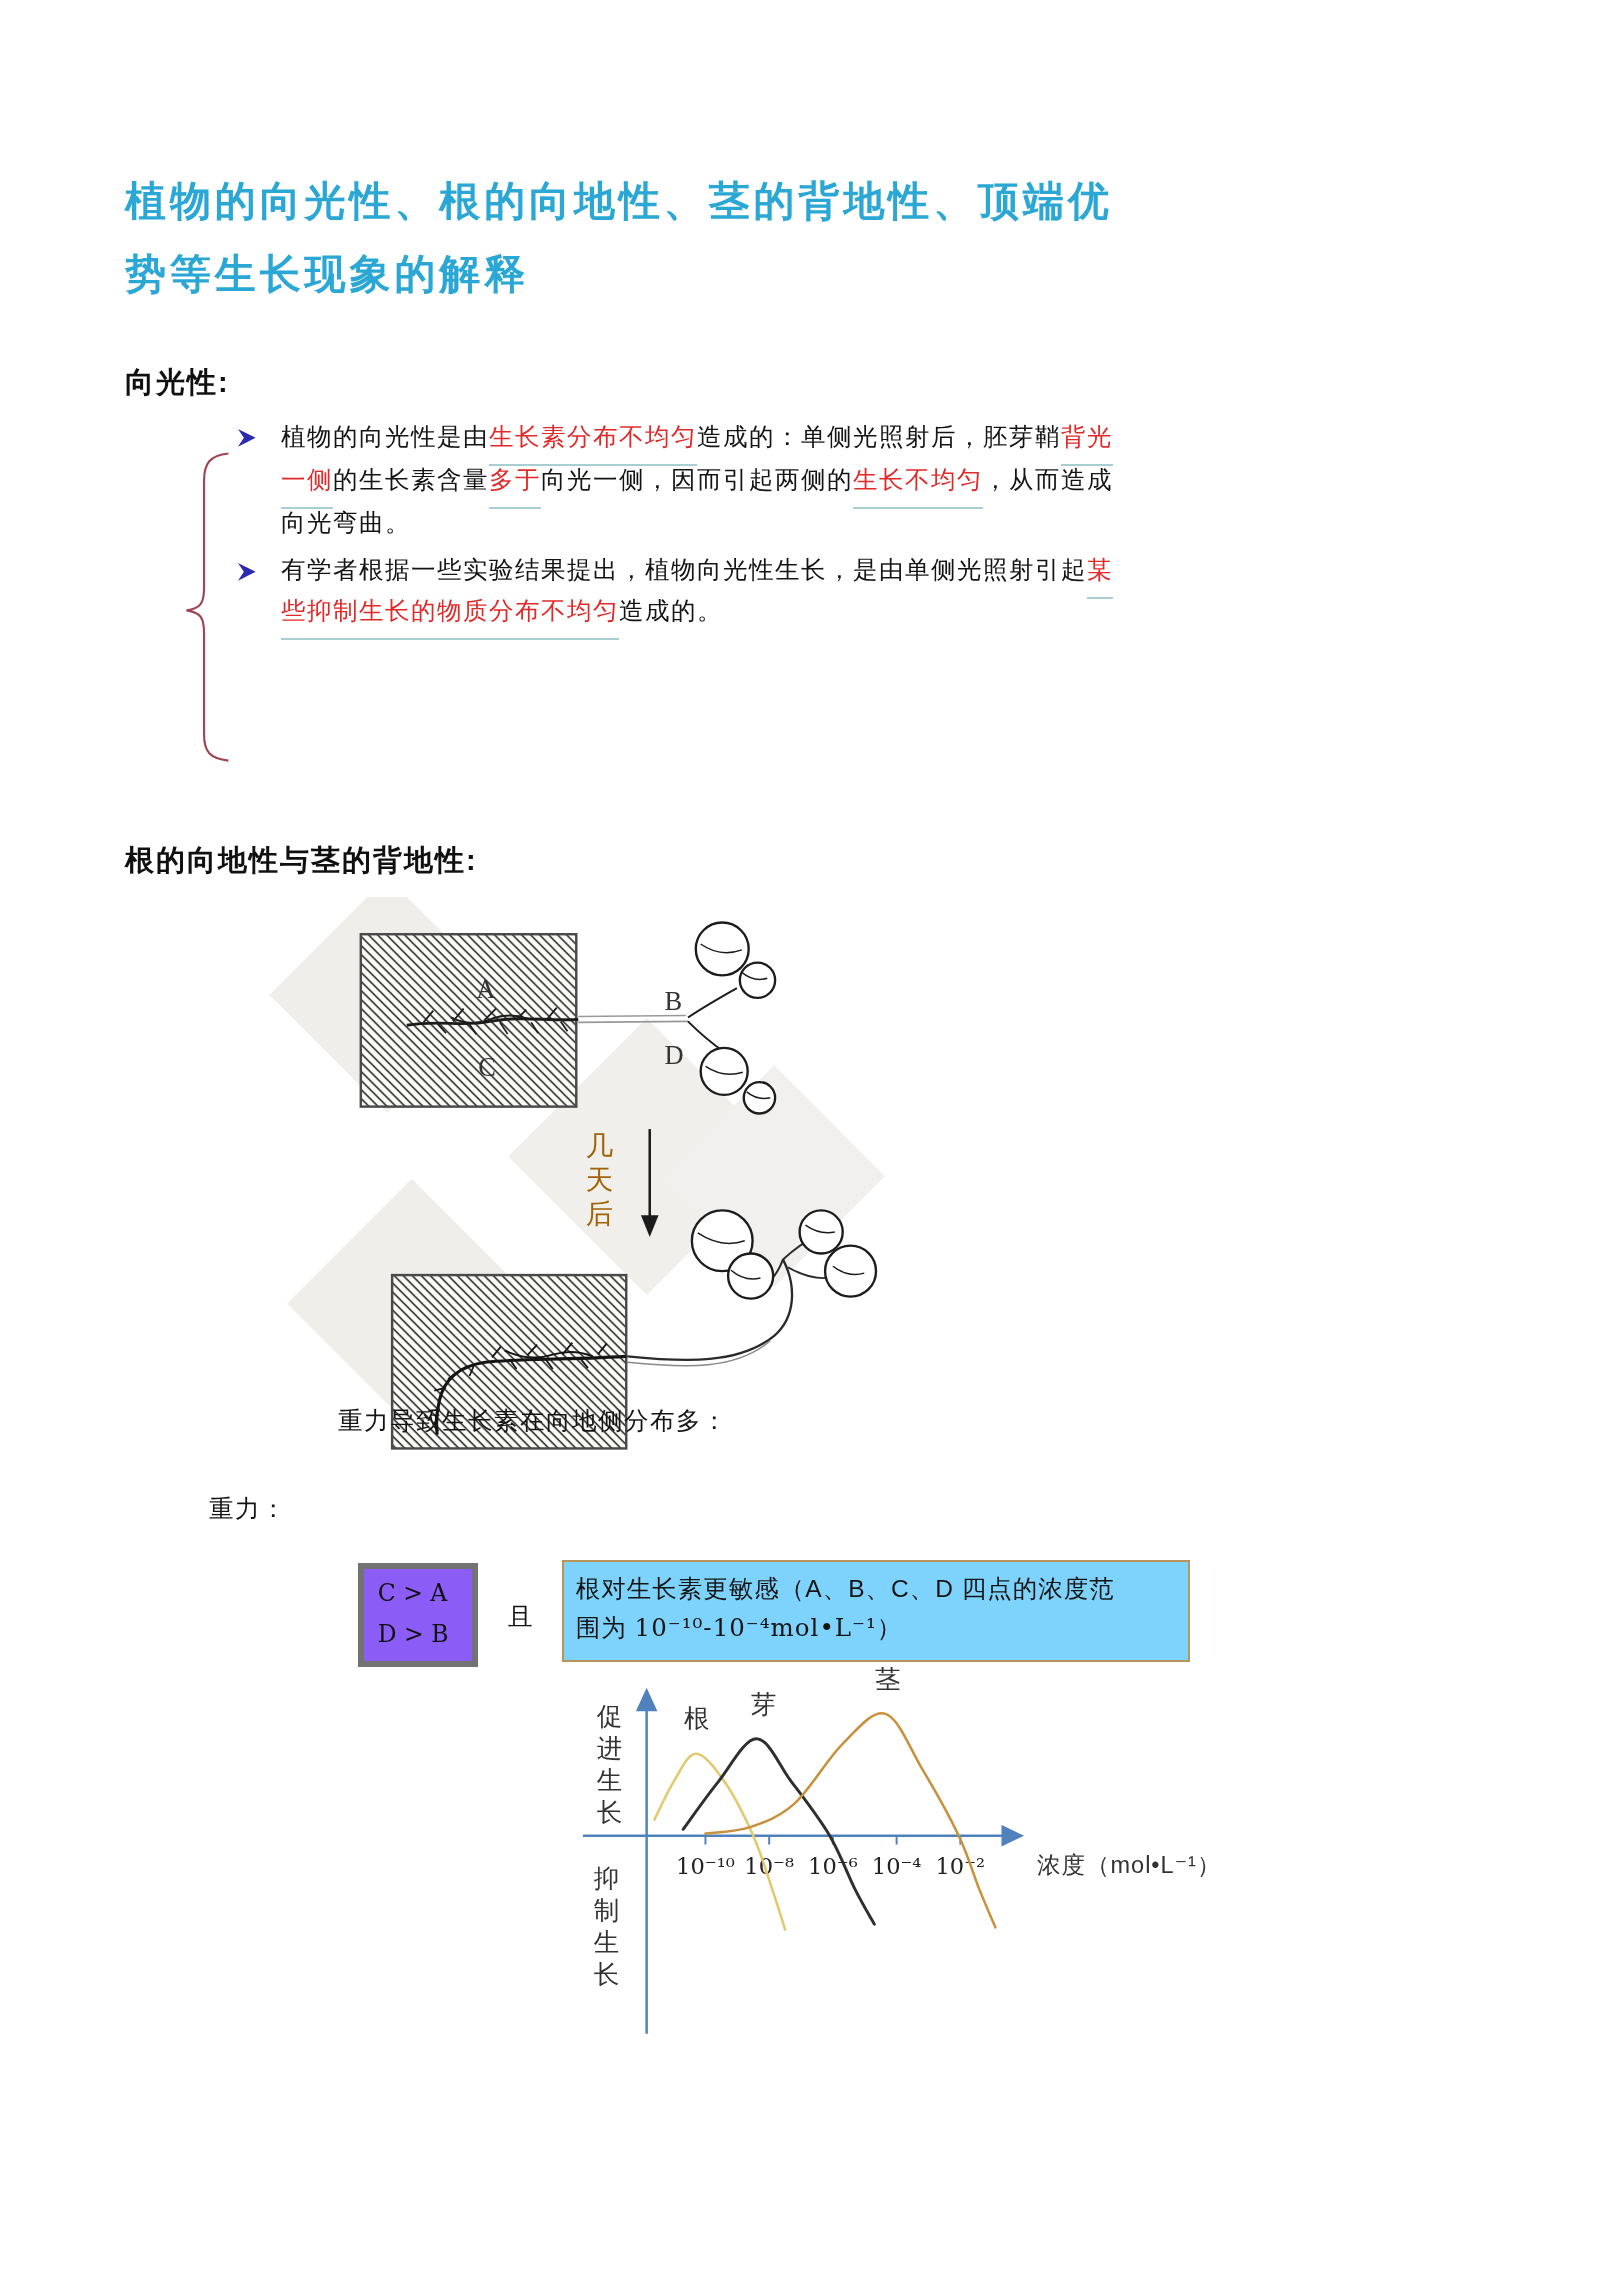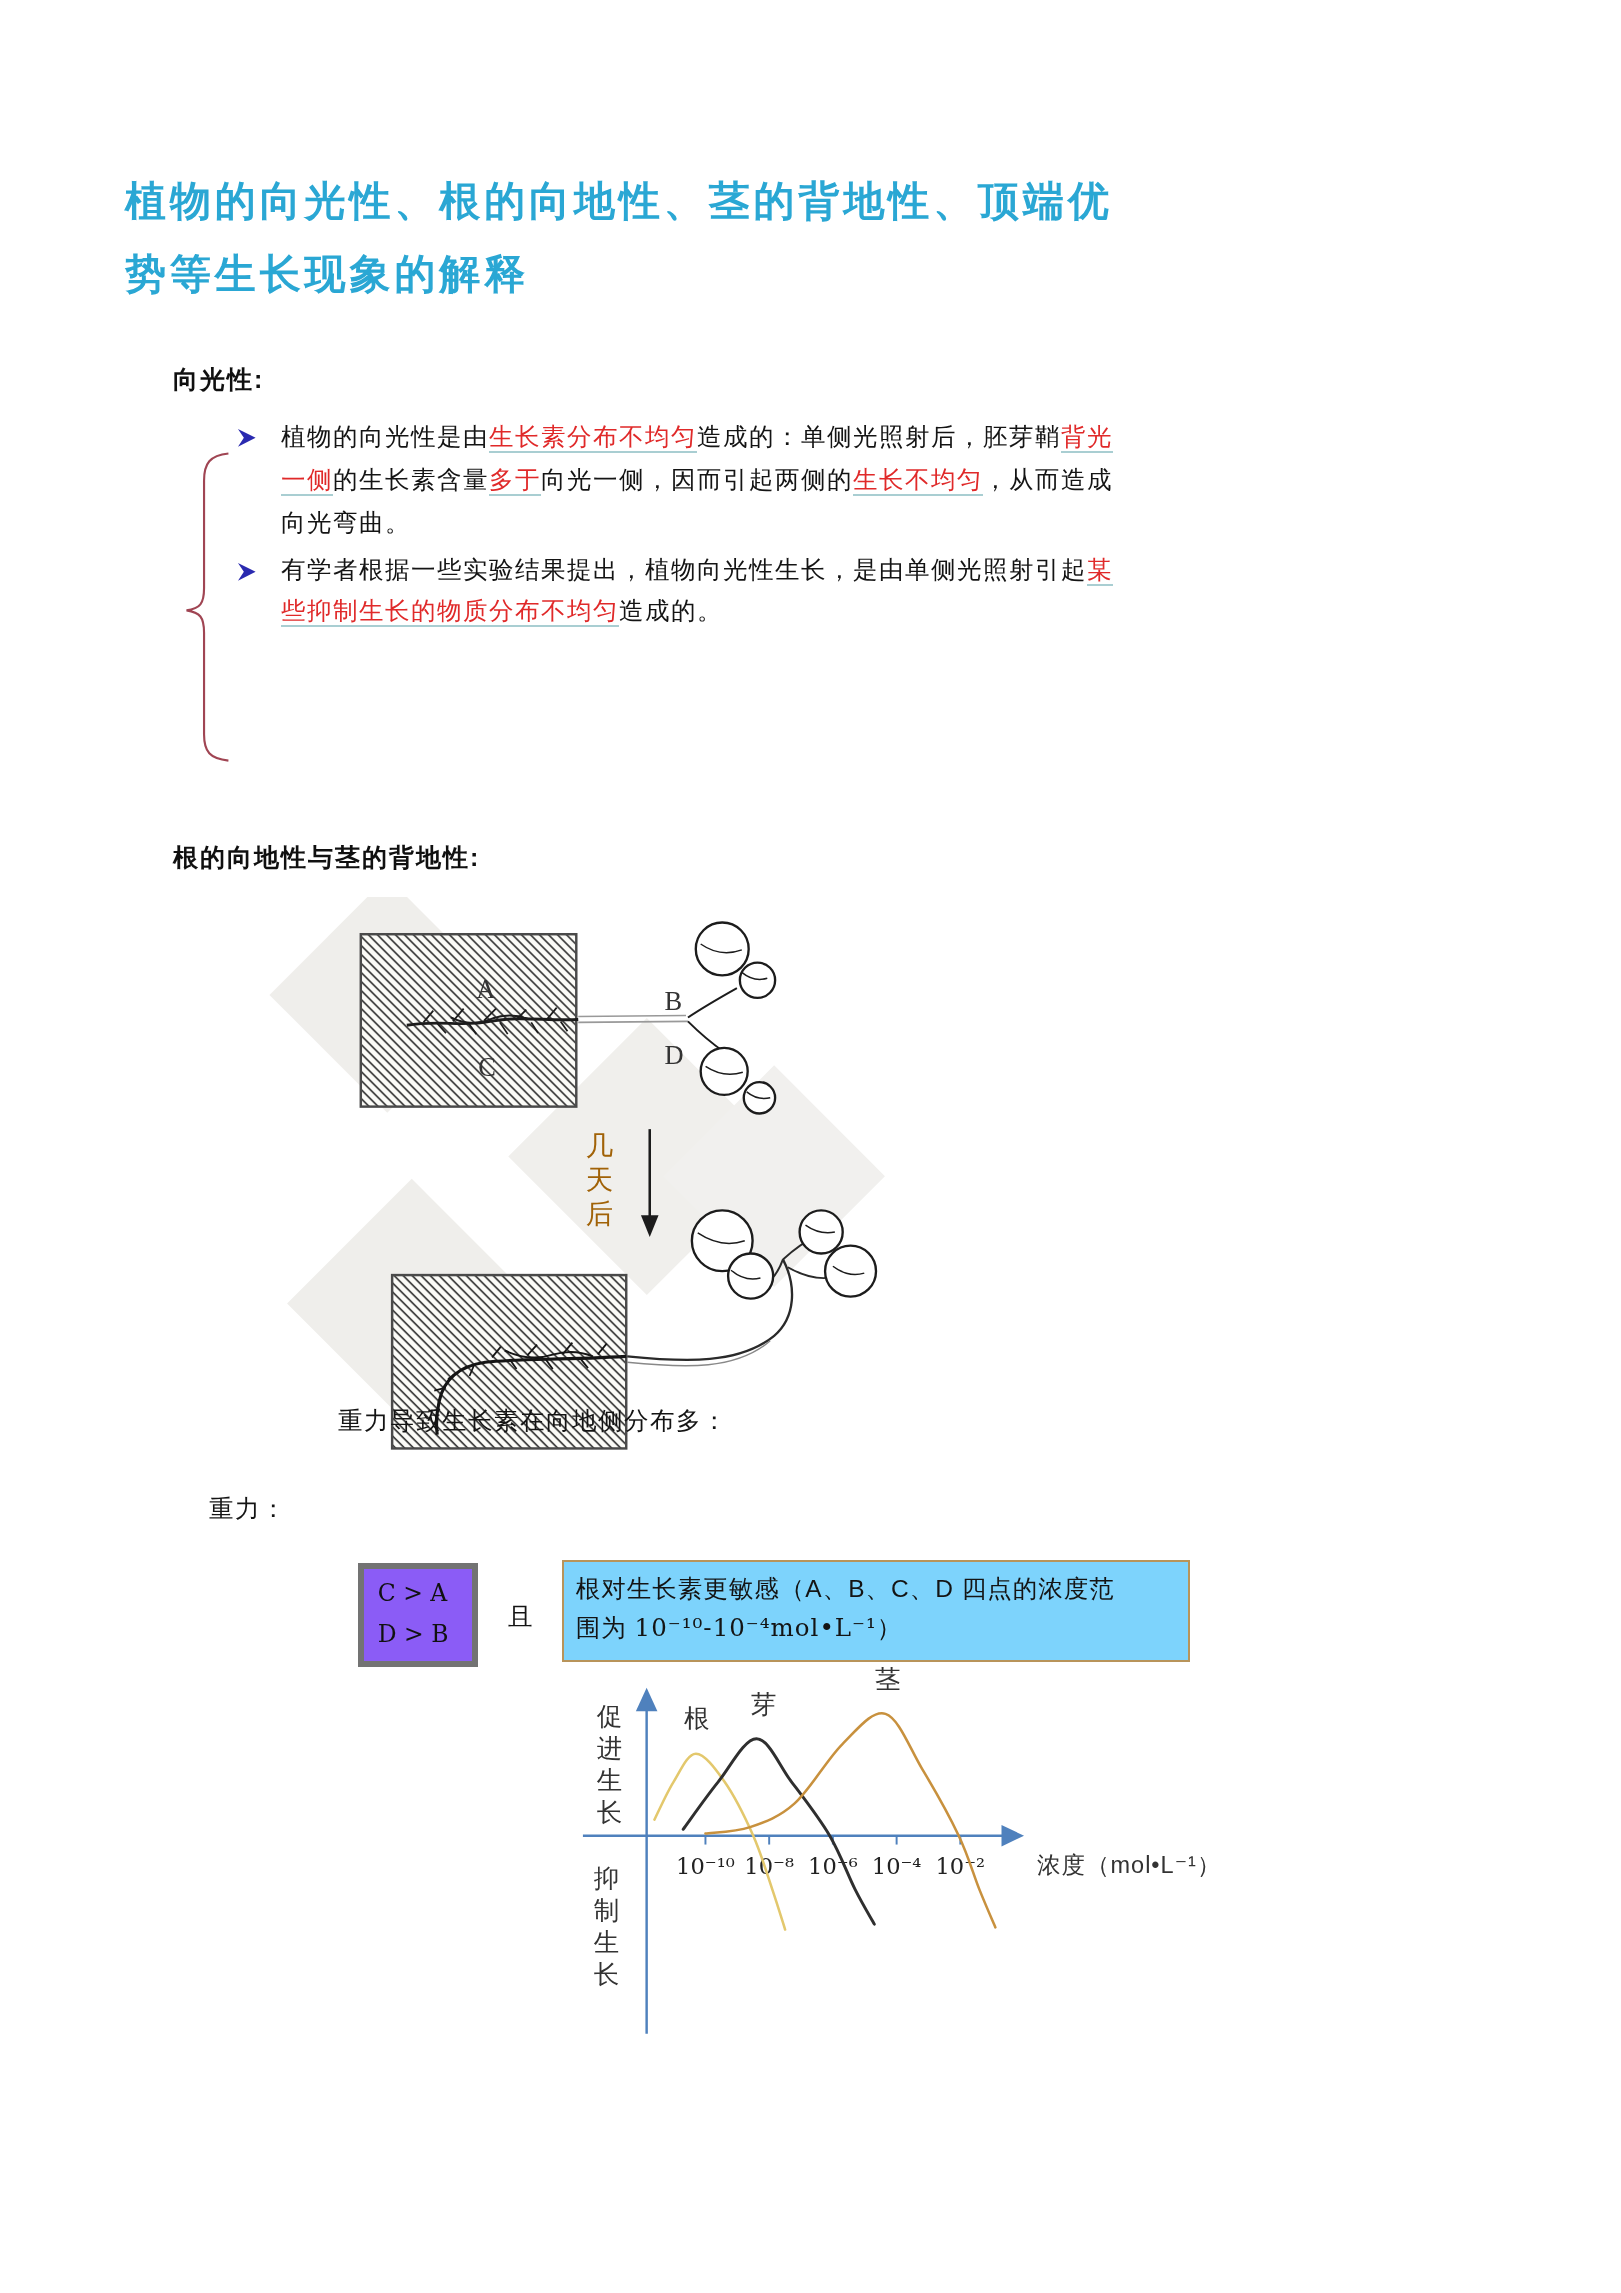--- a/index.html
+++ b/index.html
@@ -1,22 +1,22 @@
 <!DOCTYPE html>
 <html><head>
 <meta charset="utf-8">
 <style>
   html,body{margin:0;padding:0;background:#ffffff;}
   #canvas{position:relative;width:1621px;height:2256px;background:#ffffff;overflow:hidden;
           font-family:"Liberation Sans","DejaVu Sans",sans-serif;color:#161616;}
   .abs{position:absolute;}
   .title{font-size:41px;font-weight:700;color:#2aa7d4;letter-spacing:3.9px;white-space:nowrap;}
-  .heading{font-size:25px;font-weight:600;letter-spacing:2px;white-space:nowrap;color:#101010;margin-left:48px;}
+  .heading{font-size:29px;font-weight:600;letter-spacing:2px;white-space:nowrap;color:#101010;}
   .cjk-line{font-size:24.5px;letter-spacing:1.5px;white-space:nowrap;color:#141414;}
-  .hl{color:#e02929;border-bottom:2px solid #a9ced2;padding-bottom:1px;}
+  .hl{color:#e02929;border-bottom:2px solid #a9ced2;padding-bottom:14px;}
   .serif{font-family:"DejaVu Serif","Liberation Serif",serif;}
   .vtext{width:31px;line-height:32px;font-size:25.5px;text-align:center;word-break:break-all;
          letter-spacing:0;color:#333;}
   .series-label{font-size:25.5px;color:#333;letter-spacing:0;}
   .cmp-box1{width:94px;height:88px;border:6px solid #737373;background:#8b5cf6;
             padding:3.9px 0 0 13.7px;font-size:23.5px;line-height:41px;color:#111;
             font-family:"DejaVu Serif","Liberation Serif",serif;}
   .cmp-box2{width:600px;height:84px;border:2px solid #b8945a;background:#7dd3fc;
             padding:6.9px 11.8px;font-size:24.5px;line-height:39px;letter-spacing:1px;color:#141414;}
   .marker-icon{display:block;}

